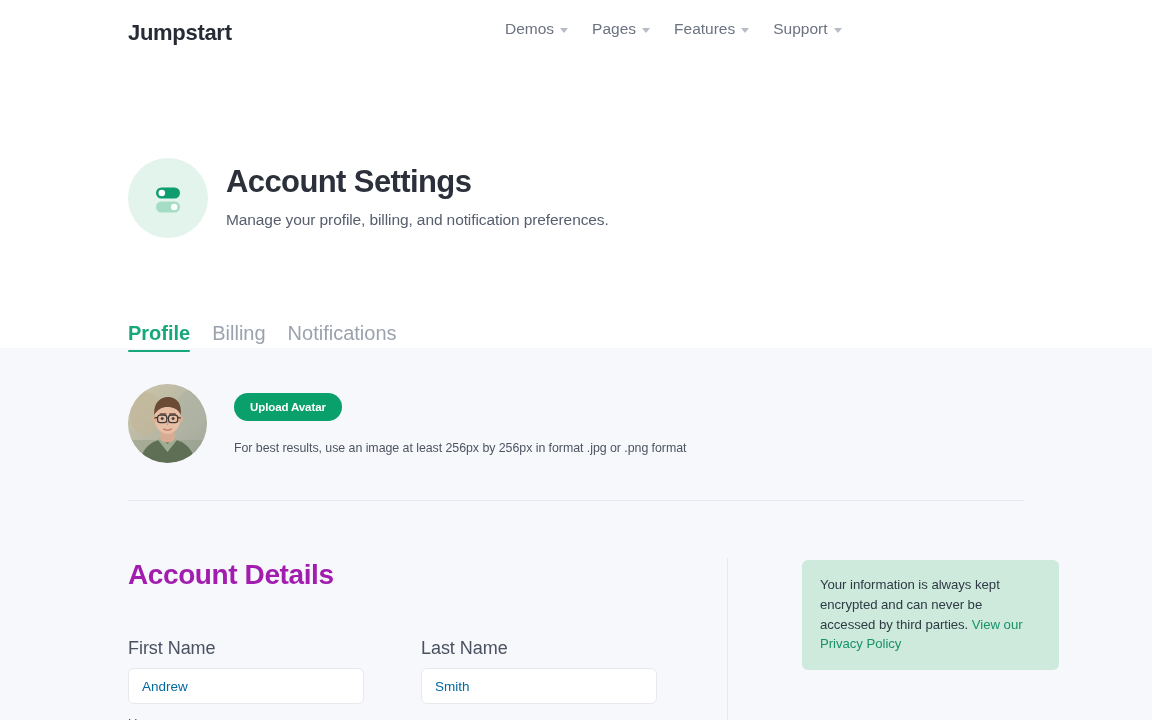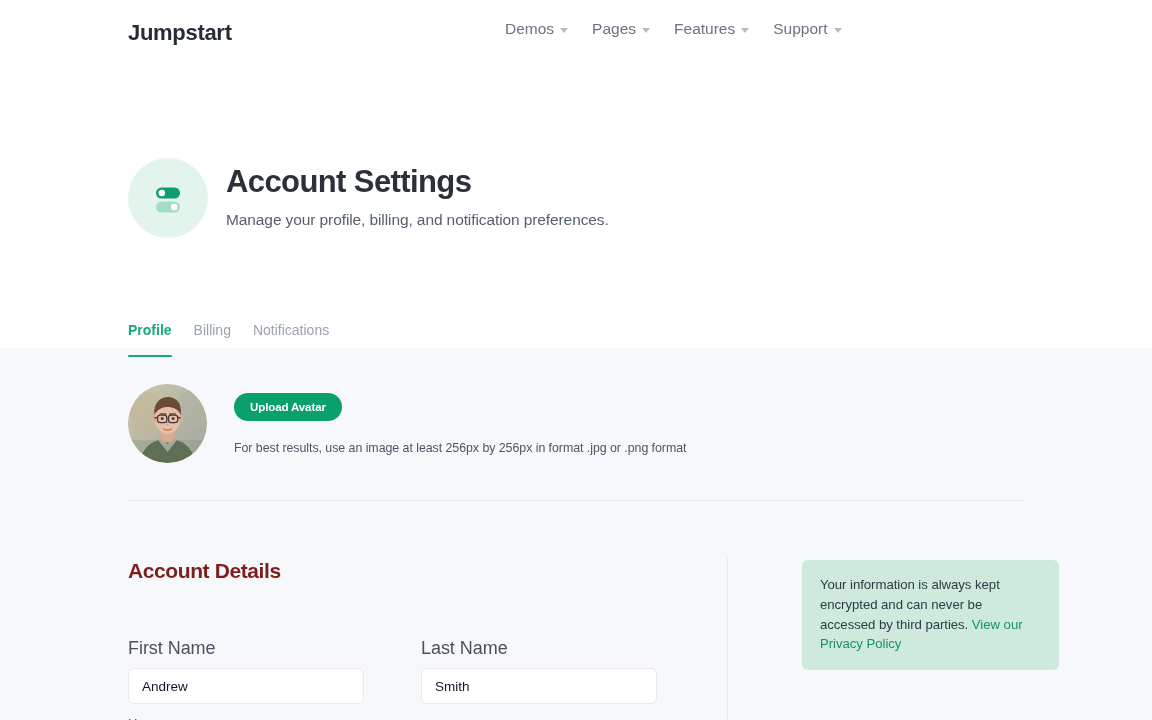--- a/index.html
+++ b/index.html
@@ -135,23 +135,23 @@
   
   .tabs {
     position: absolute;
     left: 128px;
     top: 322px;
     display: flex;
     align-items: flex-end;
     gap: 22px;
   }
   .tab {
-    font-size: 14px;
+    font-size: 20px;
     color: #9ba2ae;
-    padding-bottom: 19px;
+    padding-bottom: 7px;
     cursor: pointer;
     position: relative;
     white-space: nowrap;
   }
   .tab.active {
     color: #16a77a;
     font-weight: 600;
   }
   .tab.active::after {
     content: "";
@@ -220,24 +220,24 @@
     width: 1px;
     height: 162px;
     background: #e6e9ef;
   }
 
   
   .section-title {
     position: absolute;
     left: 128px;
     top: 559px;
-    font-size: 21px;
+    font-size: 28px;
     font-weight: 700;
     letter-spacing: -0.4px;
-    color: #7f1d1d;
+    color: #a21caf;
   }
   .form-grid {
     position: absolute;
     left: 128px;
     top: 638px;
     width: 563px;
     display: flex;
     gap: 23px;
   }
   .field { width: 274px; }
@@ -250,21 +250,21 @@
   }
   .field-input {
     width: 236px;
     height: 36px;
     border: 1px solid #e7e9ef;
     border-radius: 6px;
     background: #ffffff;
     padding: 0 13px;
     font-family: "Liberation Sans", sans-serif;
     font-size: 13.5px;
-    color: #0f172a;
+    color: #0369a1;
     outline: none;
   }
   .field-next-label {
     position: absolute;
     left: 128px;
     top: 716px;
     font-size: 13px;
     color: #4a5160;
     height: 4px;
     overflow: hidden;

